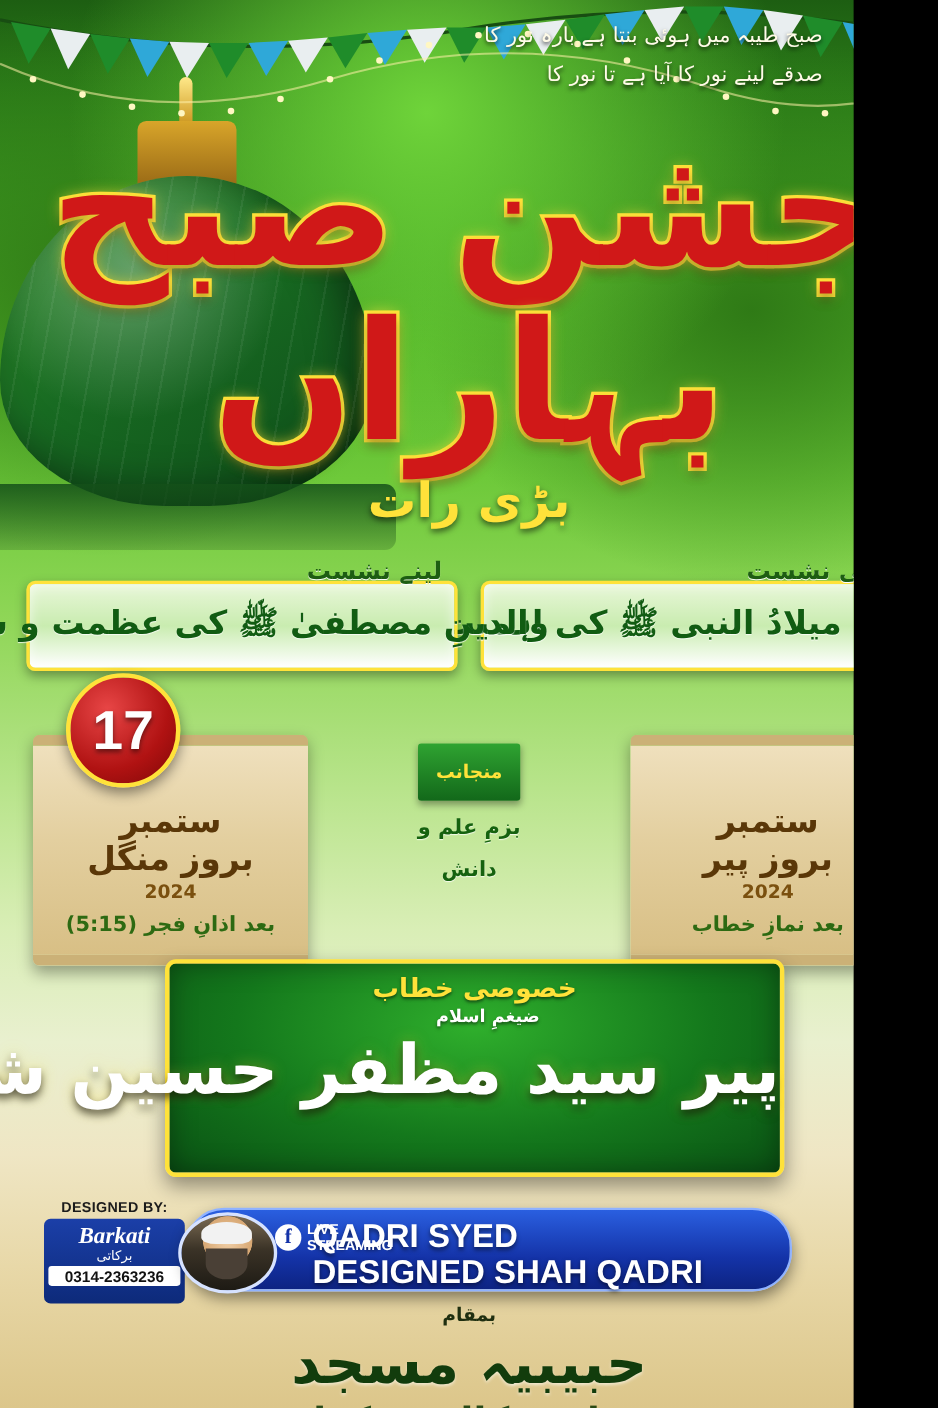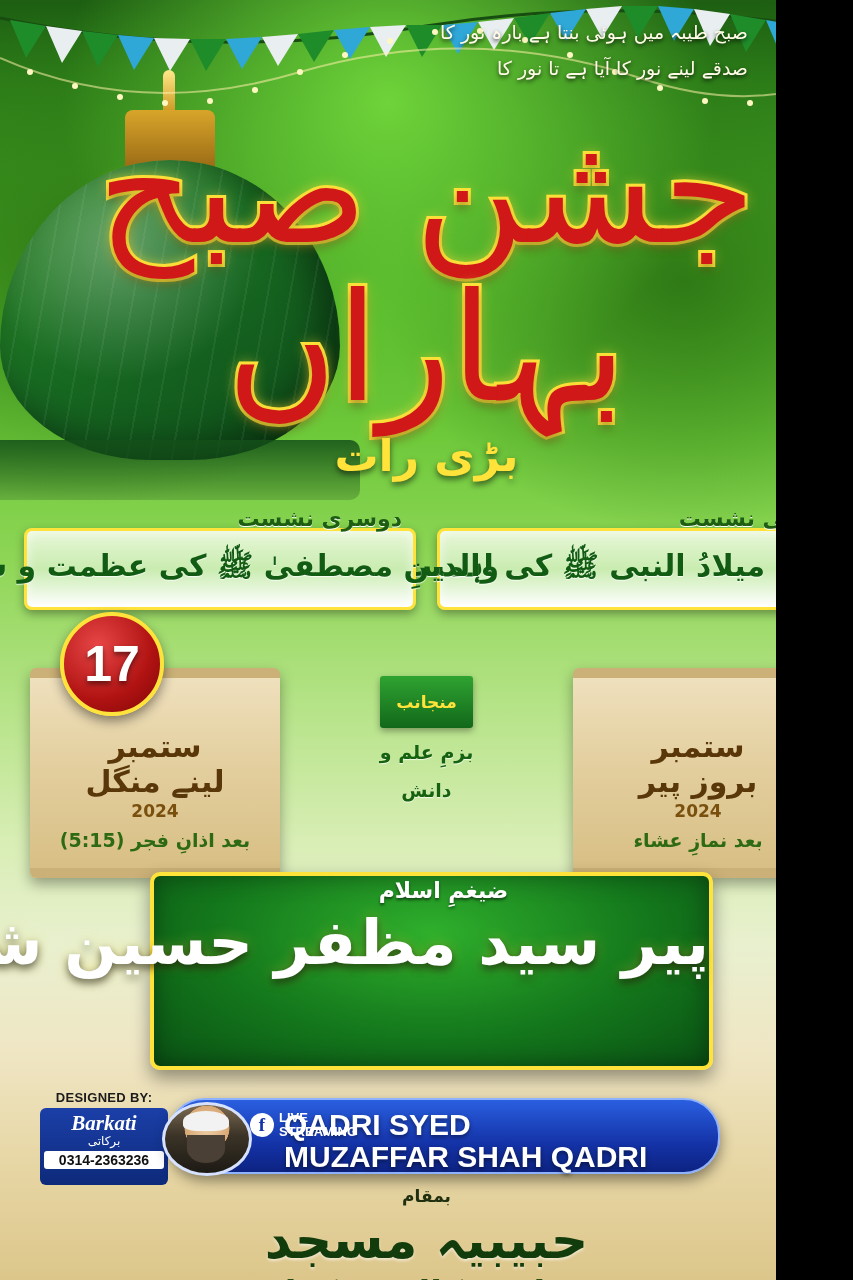--- a/index.html
+++ b/index.html
@@ -111,21 +111,21 @@
     top: 112px;
     left: 0;
     width: 853px;
     height: 340px;
     text-align: center;
   }
   .title-main {
     direction: rtl;
     font-family: "DejaVu Sans", sans-serif;
     font-size: 150px;
-    font-weight: normal;
+    font-weight: bold;
     line-height: 1.05;
     color: #d01818;
     -webkit-text-stroke: 6px #ffe23a;
     paint-order: stroke fill;
     text-shadow:
       0 0 14px rgba(255,226,58,.85),
       0 6px 10px rgba(0,0,0,.45);
     letter-spacing: -6px;
   }
   .title-sub {
@@ -307,21 +307,21 @@
     margin-top: 8px;
     font-family: "DejaVu Sans", sans-serif;
     font-size: 24px;
     font-weight: bold;
     color: #ffe23a;
     text-shadow: 0 2px 3px rgba(0,0,0,.55);
   }
   .sp-title {
     margin-top: 2px;
     font-family: "DejaVu Sans", sans-serif;
-    font-size: 22px;
+    font-size: 16px;
     font-weight: bold;
     color: #ffffff;
     text-shadow: 0 2px 3px rgba(0,0,0,.55);
     padding-left: 24px;
   }
   .sp-name {
     margin-top: 4px;
     font-family: "DejaVu Sans", sans-serif;
     font-size: 62px;
     font-weight: bold;
@@ -558,56 +558,57 @@
   <div class="title-sub">بڑی رات</div>
 
   <div class="sessions">
     <div class="session">
       <div class="session-label">پہلی نشست</div>
       <div class="session-box">
         <div class="session-text">محفلِ میلادُ النبی ﷺ کی اہمیت</div>
       </div>
     </div>
     <div class="session">
-      <div class="session-label">دوسری نشست</div>
+      <div class="session-label">لینے نشست</div>
       <div class="session-box">
         <div class="session-text">والدینِ مصطفیٰ ﷺ کی عظمت و شان</div>
       </div>
     </div>
   </div>
 
   <div class="dates">
 
     <div class="scroll right">
       <div class="scroll-body">
         <div class="scroll-day">ستمبر</div>
         <div class="scroll-day">بروز پیر</div>
         <div class="scroll-year">2024</div>
-        <div class="scroll-time">بعد نمازِ عشاء</div>
+        <div class="scroll-time">بعد نمازِ خطاب</div>
       </div>
     </div>
 
     <div class="center-flag">
       <div class="ribbon">منجانب</div>
       <div class="cf-line">بزمِ علم و</div>
       <div class="cf-line">دانش</div>
     </div>
 
     <div class="badge b17">17</div>
     <div class="scroll left">
       <div class="scroll-body">
         <div class="scroll-day">ستمبر</div>
-        <div class="scroll-day">لینے منگل</div>
+        <div class="scroll-day">بروز منگل</div>
         <div class="scroll-year">2024</div>
         <div class="scroll-time">بعد اذانِ فجر (5:15)</div>
       </div>
     </div>
   </div>
 
   <div class="speaker-panel">
+    <div class="sp-khitab">خصوصی خطاب</div>
     <div class="sp-title">ضیغمِ اسلام</div>
     <div class="sp-name">پیر سید مظفر حسین شاہ قادری</div>
   </div>
 
   <div class="designer">
     <div class="dz-label">DESIGNED BY:</div>
     <div class="dz-card">
       <div class="dz-brand">Barkati</div>
       <div class="dz-brand-ur">برکاتی</div>
       <div class="dz-phone">0314-2363236</div>
@@ -621,21 +622,21 @@
     </div>
     <div class="fb-chip">
       <div class="fb-circle">f</div>
       <div class="fb-text">
         <div>LIVE</div>
         <div>STREAMING</div>
       </div>
     </div>
     <div class="live-name">
       <div>QADRI SYED</div>
-      <div>MUZAFFAR SHAH QADRI</div>
+      <div>DESIGNED SHAH QADRI</div>
     </div>
   </div>
 
   <div class="venue">
     <div class="v-top">بمقام</div>
     <div class="v-main">حبیبیہ مسجد</div>
     <div class="v-sub">دھوراجی کالونی کراچی</div>
   </div>
 
 </div>

